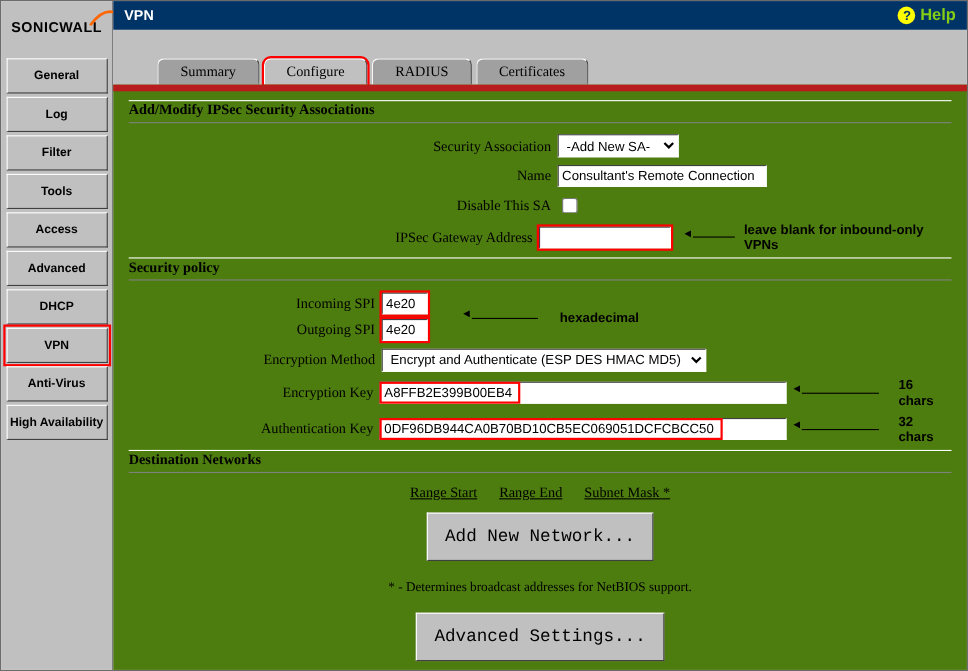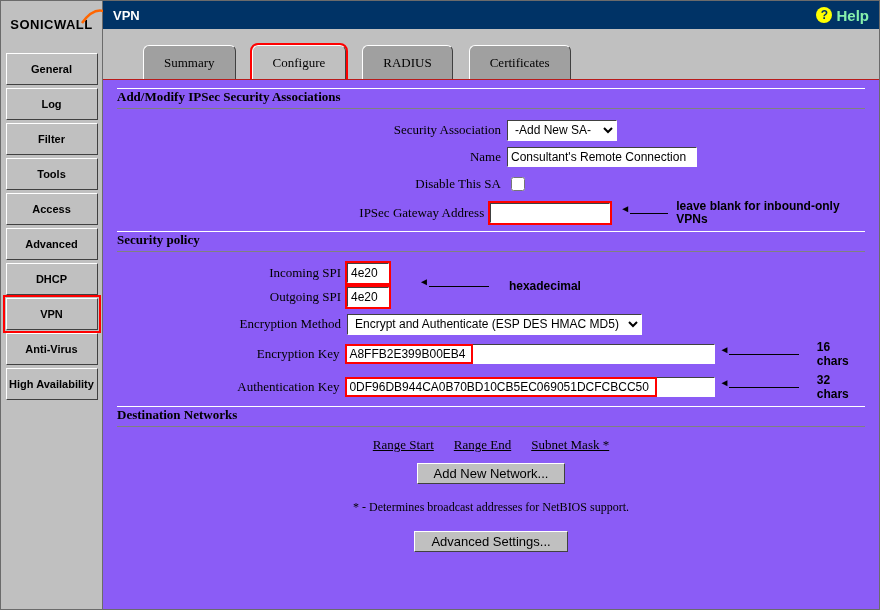--- a/index.html
+++ b/index.html
@@ -102,58 +102,58 @@
     background: #ffff00;
     color: #003366;
     font-family: Arial, sans-serif;
     font-weight: bold;
     font-size: 12px;
     display: flex;
     align-items: center;
     justify-content: center;
   }
   .help-text {
-    color: #86efac;
+    color: #84cc16;
     font-family: Arial, Helvetica, sans-serif;
     font-weight: bold;
     font-size: 15px;
   }
   .tabs {
     display: flex;
     padding-left: 40px;
     padding-top: 26px;
     height: 50px;
     align-items: flex-end;
     position: relative;
   }
   .tab {
-    height: 34px;
+    height: 24px;
     padding: 11px 20px;
     background: #a0a0a0;
     border-top: 1px solid #fff;
     border-left: 1px solid #fff;
     border-right: 1px solid #404040;
     border-top-left-radius: 6px;
     border-top-right-radius: 6px;
     font-family: "Times New Roman", serif;
     font-size: 13px;
     display: flex;
     align-items: center;
-    margin-right: 16px;
+    margin-right: 4px;
     cursor: pointer;
   }
   .tab.active {
     background: #c0c0c0;
     outline: 2px solid #ff0000;
     outline-offset: 0px;
   }
   .content {
     flex: 1;
-    background: #8b5cf6;
-    border-top: 1px solid #b91c1c;
+    background: #4d7c0f;
+    border-top: 6px solid #b91c1c;
     padding: 8px 14px;
     position: relative;
   }
   .section-title {
     font-family: "Times New Roman", serif;
     font-size: 13px;
     font-weight: bold;
     border-bottom: 1px solid #808080;
     border-top: 1px solid #fff;
     padding-bottom: 3px;
@@ -202,23 +202,23 @@
     text-decoration: underline;
     font-family: "Times New Roman", serif;
     font-size: 13px;
   }
   .btn3d {
     background: #c0c0c0;
     border-top: 1px solid #fff;
     border-left: 1px solid #fff;
     border-right: 1px solid #404040;
     border-bottom: 1px solid #404040;
-    font-family: Liberation Sans, sans-serif;
-    font-size: 13px;
-    padding: 2px 16px;
+    font-family: Liberation Mono, monospace;
+    font-size: 16px;
+    padding: 12px 16px;
     cursor: pointer;
     display: inline-block;
   }
   .center { text-align: center; }
   .note {
     font-family: Liberation Serif, serif;
     font-size: 12px;
     text-align: center;
     margin: 16px 0;
   }

